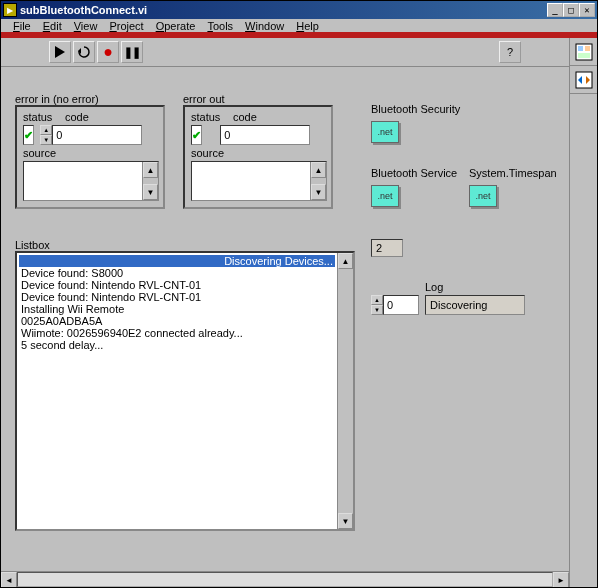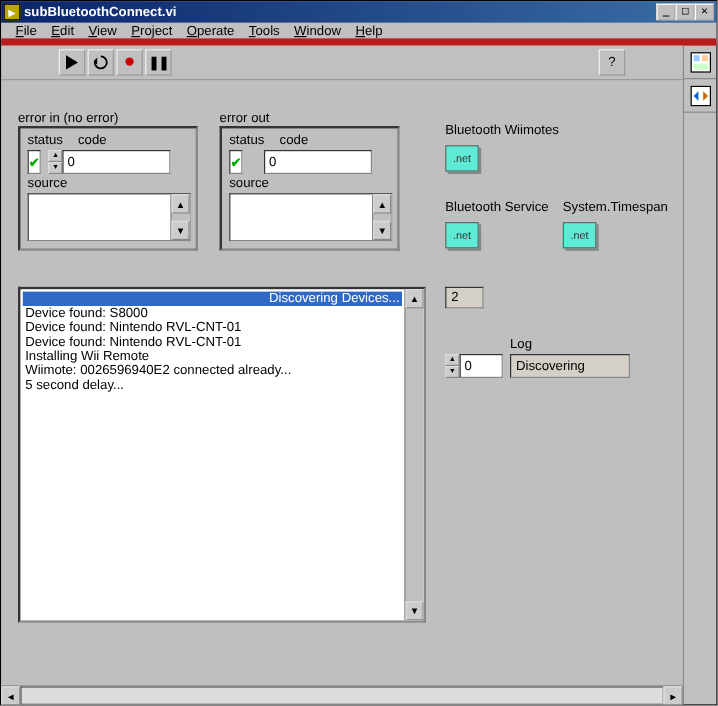--- a/index.html
+++ b/index.html
@@ -144,43 +144,45 @@
             <div class="textarea" style="width:136px; height:40px;">
               <div class="sb">
                 <div class="sbbtn">▲</div>
                 <div class="sbbtn">▼</div>
               </div>
             </div>
           </div>
         </div>
 
         <div class="pane" style="left:370px; top:36px;">
-          <div class="label">Bluetooth Wiimotes</div>
+          <div class="label">Bluetooth Security</div>
           <div style="height:6px;"></div>
           <div class="netref">.net</div>
         </div>
         <div class="pane" style="left:370px; top:100px;">
           <div class="label">Bluetooth Service</div>
           <div style="height:6px;"></div>
           <div class="netref">.net</div>
         </div>
         <div class="pane" style="left:468px; top:100px;">
           <div class="label">System.Timespan</div>
           <div style="height:6px;"></div>
           <div class="netref">.net</div>
         </div>
 
         <div class="pane" style="left:14px; top:172px;">
+          <div class="label">Listbox</div>
           <div class="listbox" style="width:340px; height:280px;">
             <div class="items" id="listbox-items">
                 <div class="item sel">Discovering Devices...</div>
                 <div class="item">Device found: S8000</div>
                 <div class="item">Device found: Nintendo RVL-CNT-01</div>
                 <div class="item">Device found: Nintendo RVL-CNT-01</div>
                 <div class="item">Installing Wii Remote</div>
+                <div class="item">0025A0ADBA5A</div>
                 <div class="item">Wiimote: 0026596940E2 connected already...</div>
                 <div class="item">5 second delay...</div>
               </div>
             <div class="sb" style="position:absolute; right:0; top:0; bottom:0; width:16px; background:#c0c0c0; border-left:1px solid #888; display:flex; flex-direction:column; justify-content:space-between;">
               <div class="sbbtn">▲</div>
               <div class="sbbtn">▼</div>
             </div>
           </div>
         </div>
 

